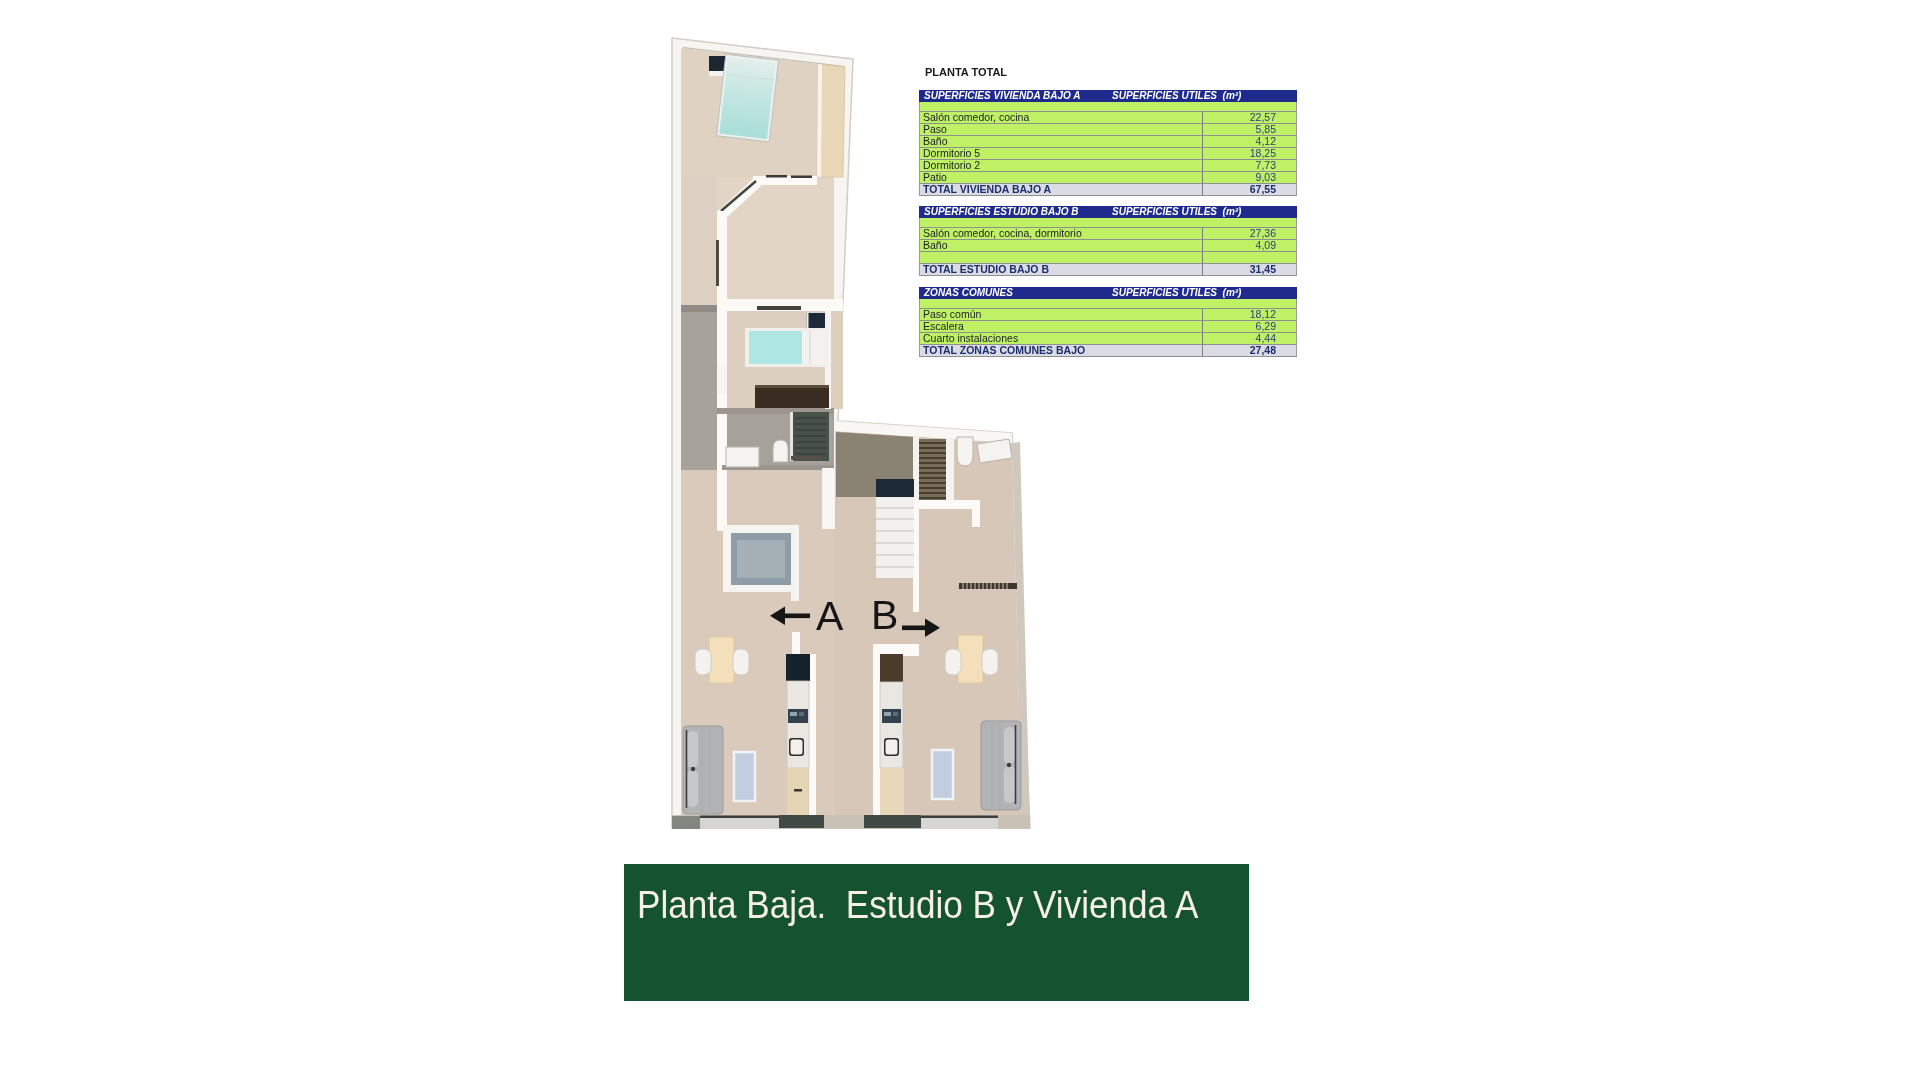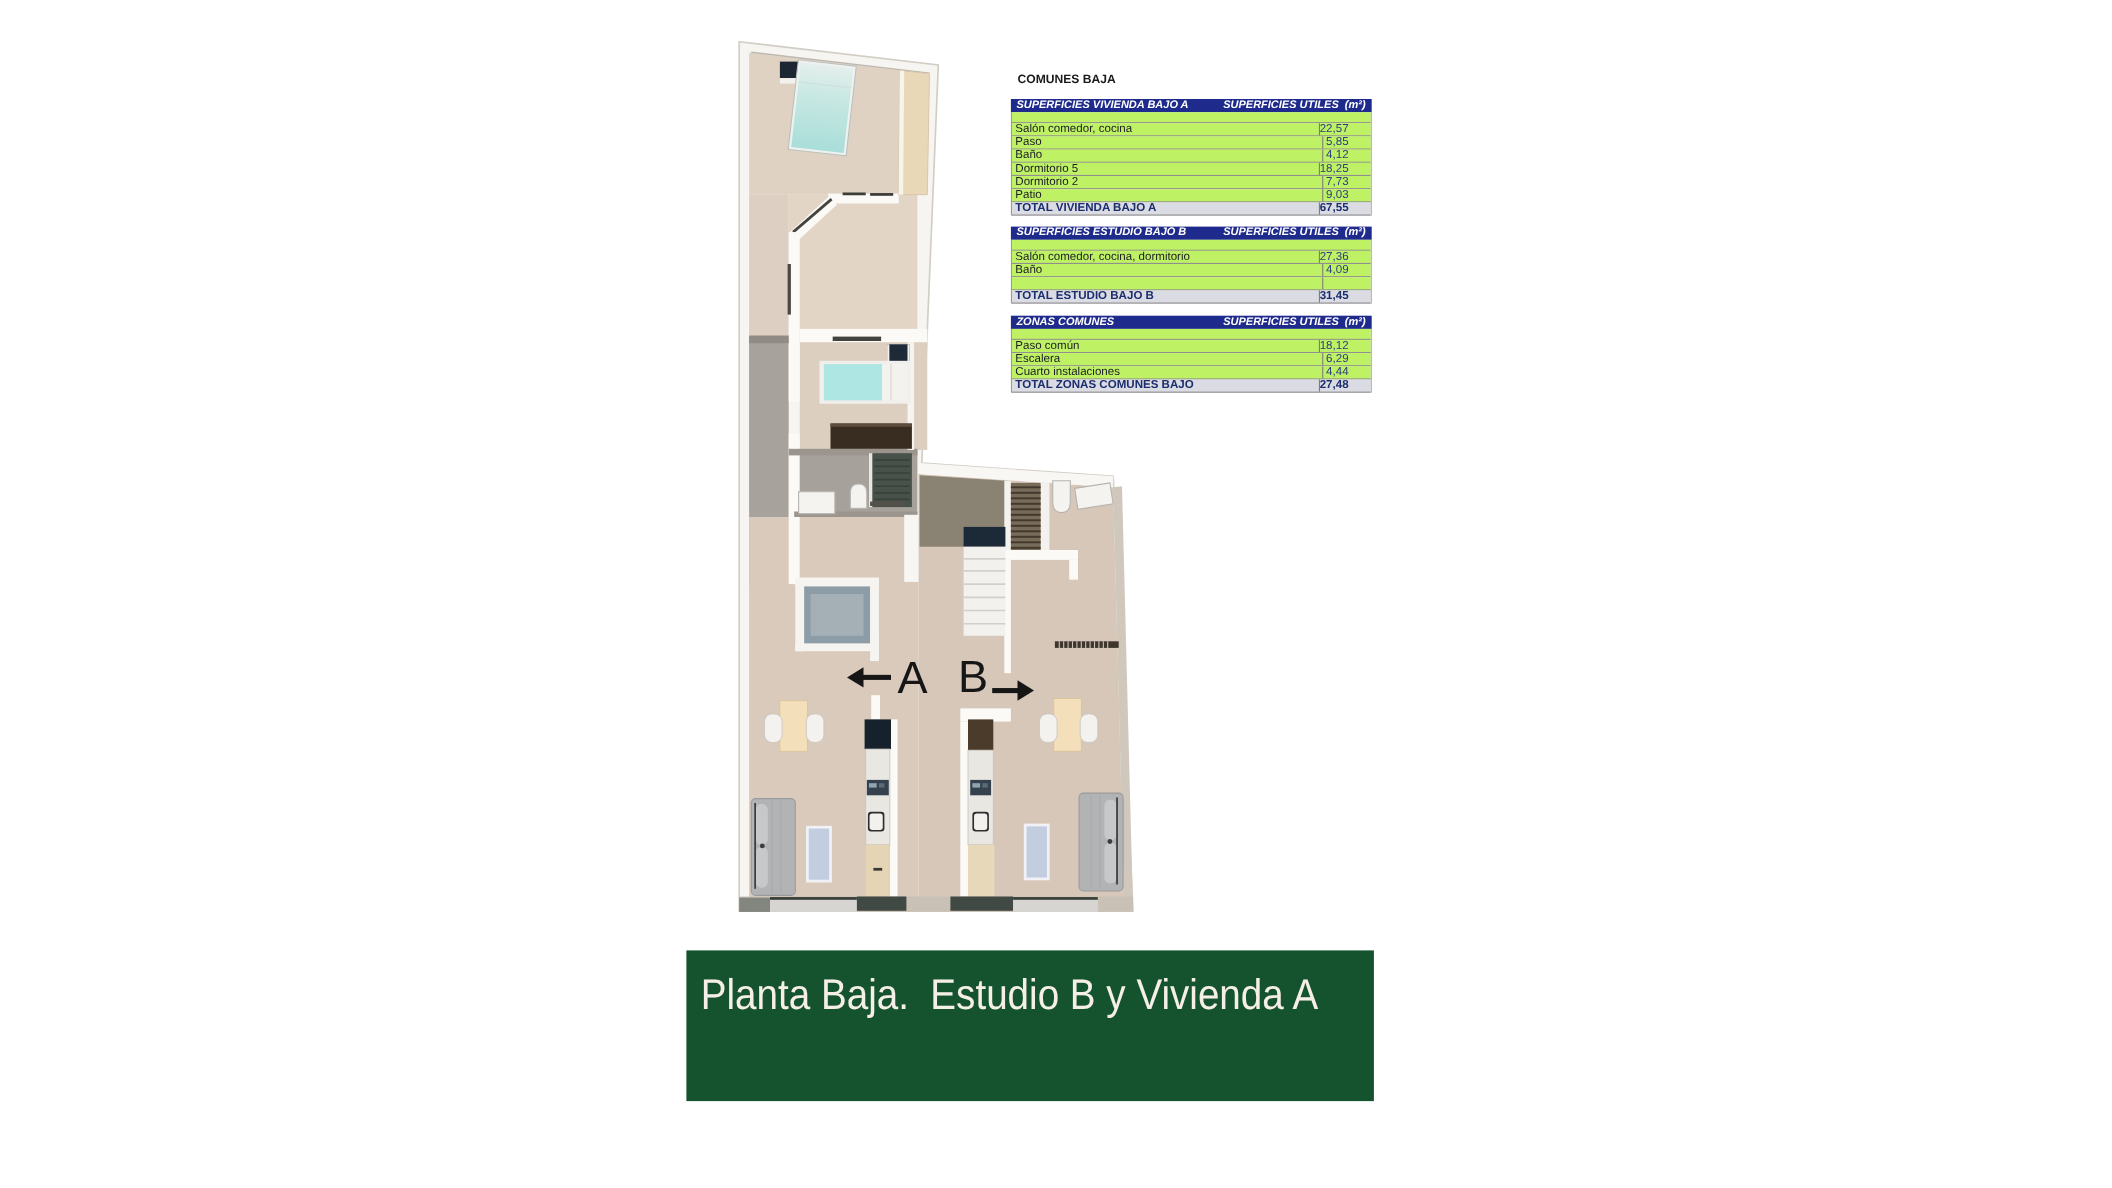--- a/index.html
+++ b/index.html
@@ -1,18 +1,18 @@
 <!DOCTYPE html>
 <html><head>
 <meta charset="utf-8">
 <style>
   html,body{margin:0;padding:0;background:#ffffff;width:1920px;height:1080px;overflow:hidden;}
   body{font-family:"Liberation Sans", sans-serif;position:relative;}
   #plan{position:absolute;left:0;top:0;}
-  .tbl{position:absolute;left:919px;width:328px;}
+  .tbl{position:absolute;left:919px;width:378px;}
   .hd{height:12px;background:#1e2a8c;color:#ffffff;font-style:italic;font-weight:bold;font-size:10px;line-height:12.5px;display:flex;white-space:nowrap;}
   .hd .h1{padding-left:5px;width:188px;}
   .hd .h2{padding-left:0px;}
   .grp{border-left:1px solid #9a9a9a;border-right:1px solid #9a9a9a;}
   .row{display:flex;background:#bef264;border-bottom:1px solid #8f8f8f;font-size:10.5px;color:#1c1c26;box-sizing:border-box;}
   .row .c1{width:283px;padding-left:3px;border-right:1px solid #7d7d7d;box-sizing:border-box;overflow:hidden;}
   .row .c2{flex:1;text-align:right;padding-right:20px;color:#2b3c7f;}
   .r12{height:12px;line-height:11px;}
   .r10{height:10px;line-height:10px;}
   .nodiv .c1{border-right:none;}
@@ -307,21 +307,21 @@
 
 <rect x="779" y="815" width="45" height="13" fill="#404943"></rect>
 
 <rect x="864" y="815" width="57" height="13" fill="#404943"></rect>
 
 <rect x="921" y="816" width="77" height="13" fill="#d7d5d1"></rect>
 
 <rect x="921" y="815.5" width="77" height="2.5" fill="#3a3f3a"></rect>
 </svg>
 
-<div id="ptitle">COMUNES BAJA</div>
+<div id="ptitle">PLANTA TOTAL</div>
 
 <div class="tbl" style="top:90px;">
   <div class="hd">
       <span class="h1">SUPERFICIES VIVIENDA BAJO A</span>
       <span class="h2">SUPERFICIES UTILES&nbsp; (m²)</span>
     </div>
   <div class="grp">
   <div class="row r10 nodiv">
         <span class="c1"></span>
         <span class="c2"></span>

